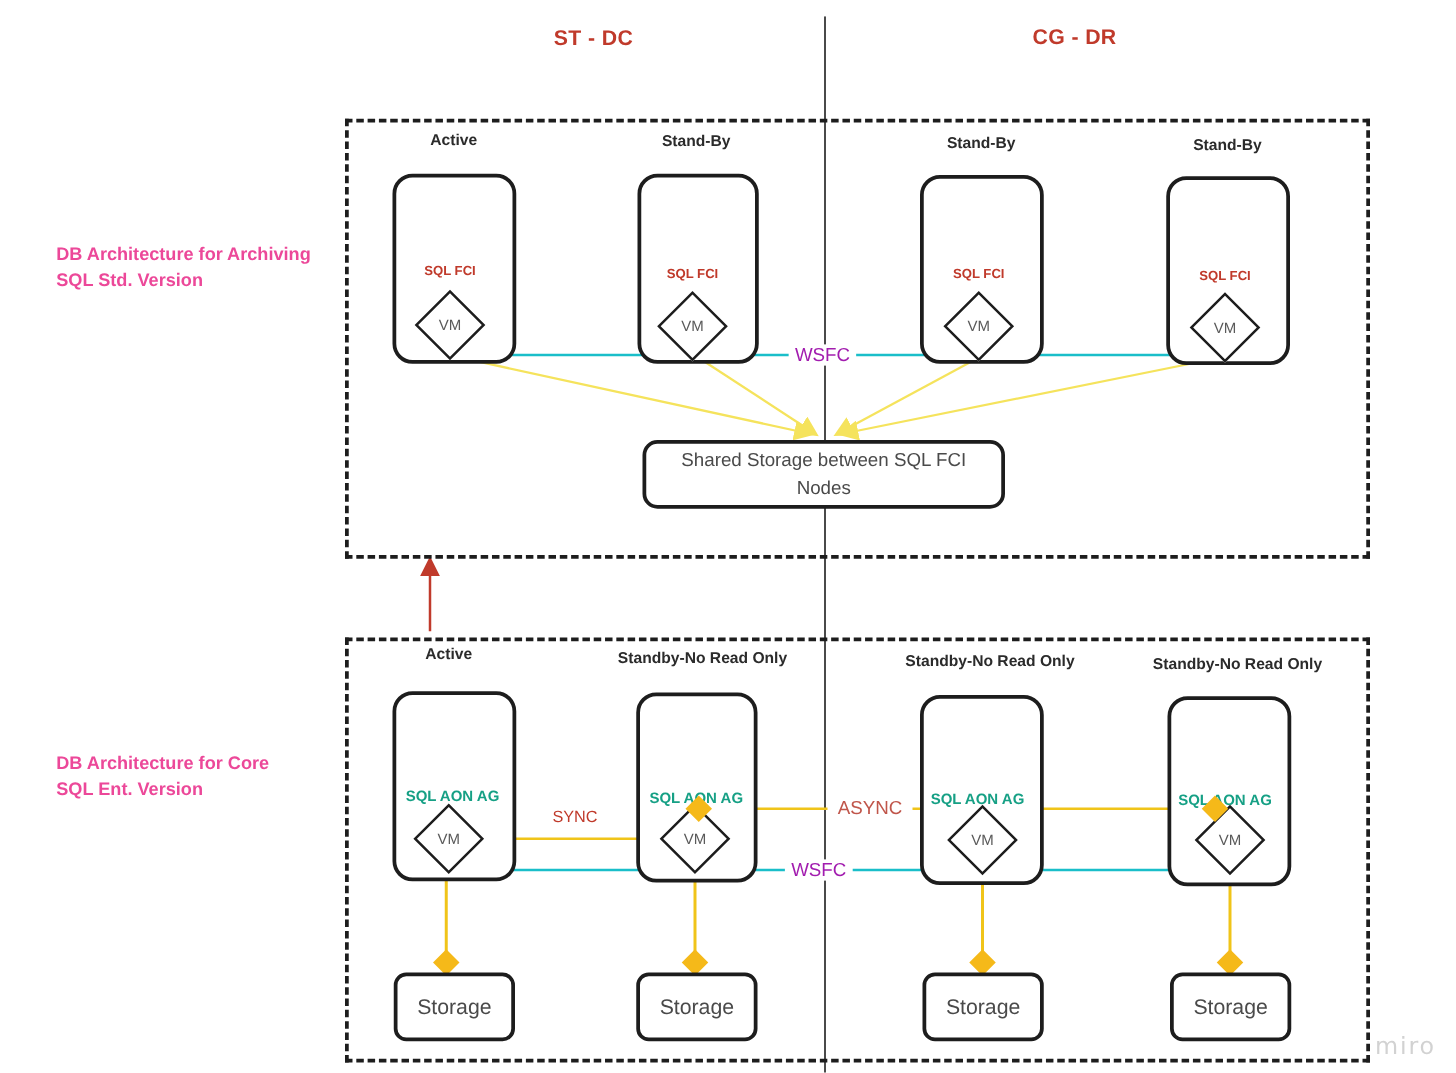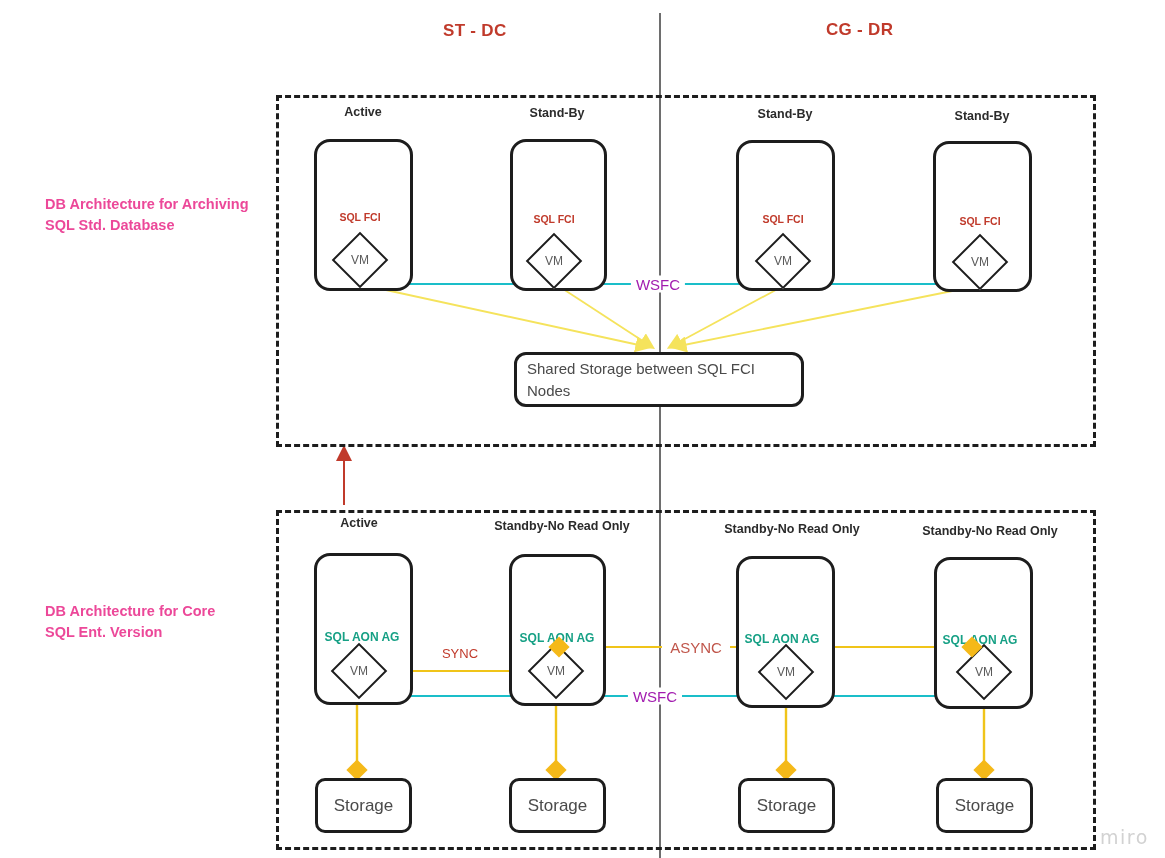--- a/index.html
+++ b/index.html
@@ -86,20 +86,21 @@
 
   .rounded-box{
     position:absolute;
     box-sizing:border-box;
     border:3px solid #1d1d1d;
     border-radius:12px;
     background:#ffffff;
     display:flex;
     align-items:center;
     justify-content:center;
+    text-align:center;
     color:#4a4a4a;
     font-size:15px;
     line-height:22px;
     padding:4px 10px;
   }
   .storage-box{
     font-size:17px;
     color:#4a4a4a;
     border-radius:10px;
   }
@@ -182,21 +183,21 @@
     <line x1="984" y1="678" x2="984" y2="757" stroke="#F0C419" stroke-width="2.4"></line>
   </svg>
 
   <div class="zone-title" style="left:443px;top:8px;">ST - DC</div>
   <div class="zone-title" style="left:806px;top:7px;margin-left:20px;">CG - DR</div>
 
   <div class="dashed-box" style="left:276px;top:82px;width:820px;height:352px;"></div>
 
   <div class="section-label" style="left:45px;top:181px;">
     <div>DB Architecture for Archiving</div>
-    <div>SQL Std. Database</div>
+    <div>SQL Std. Version</div>
   </div>
 
   <div class="node-label" style="left:363px;top:92px;">Active</div>
   <div class="node-box" style="left:314px;top:126px;width:99px;height:152px;"></div>
   <div class="tech-label tech-fci" style="left:360px;top:198px;">SQL FCI</div>
   <div class="vm-diamond" style="left:360px;top:247px;"></div>
   <div class="vm-text" style="left:360px;top:247px;">VM</div>
 
   <div class="node-label" style="left:557px;top:93px;">Stand-By</div>
   <div class="node-box" style="left:510px;top:126px;width:97px;height:152px;"></div>

